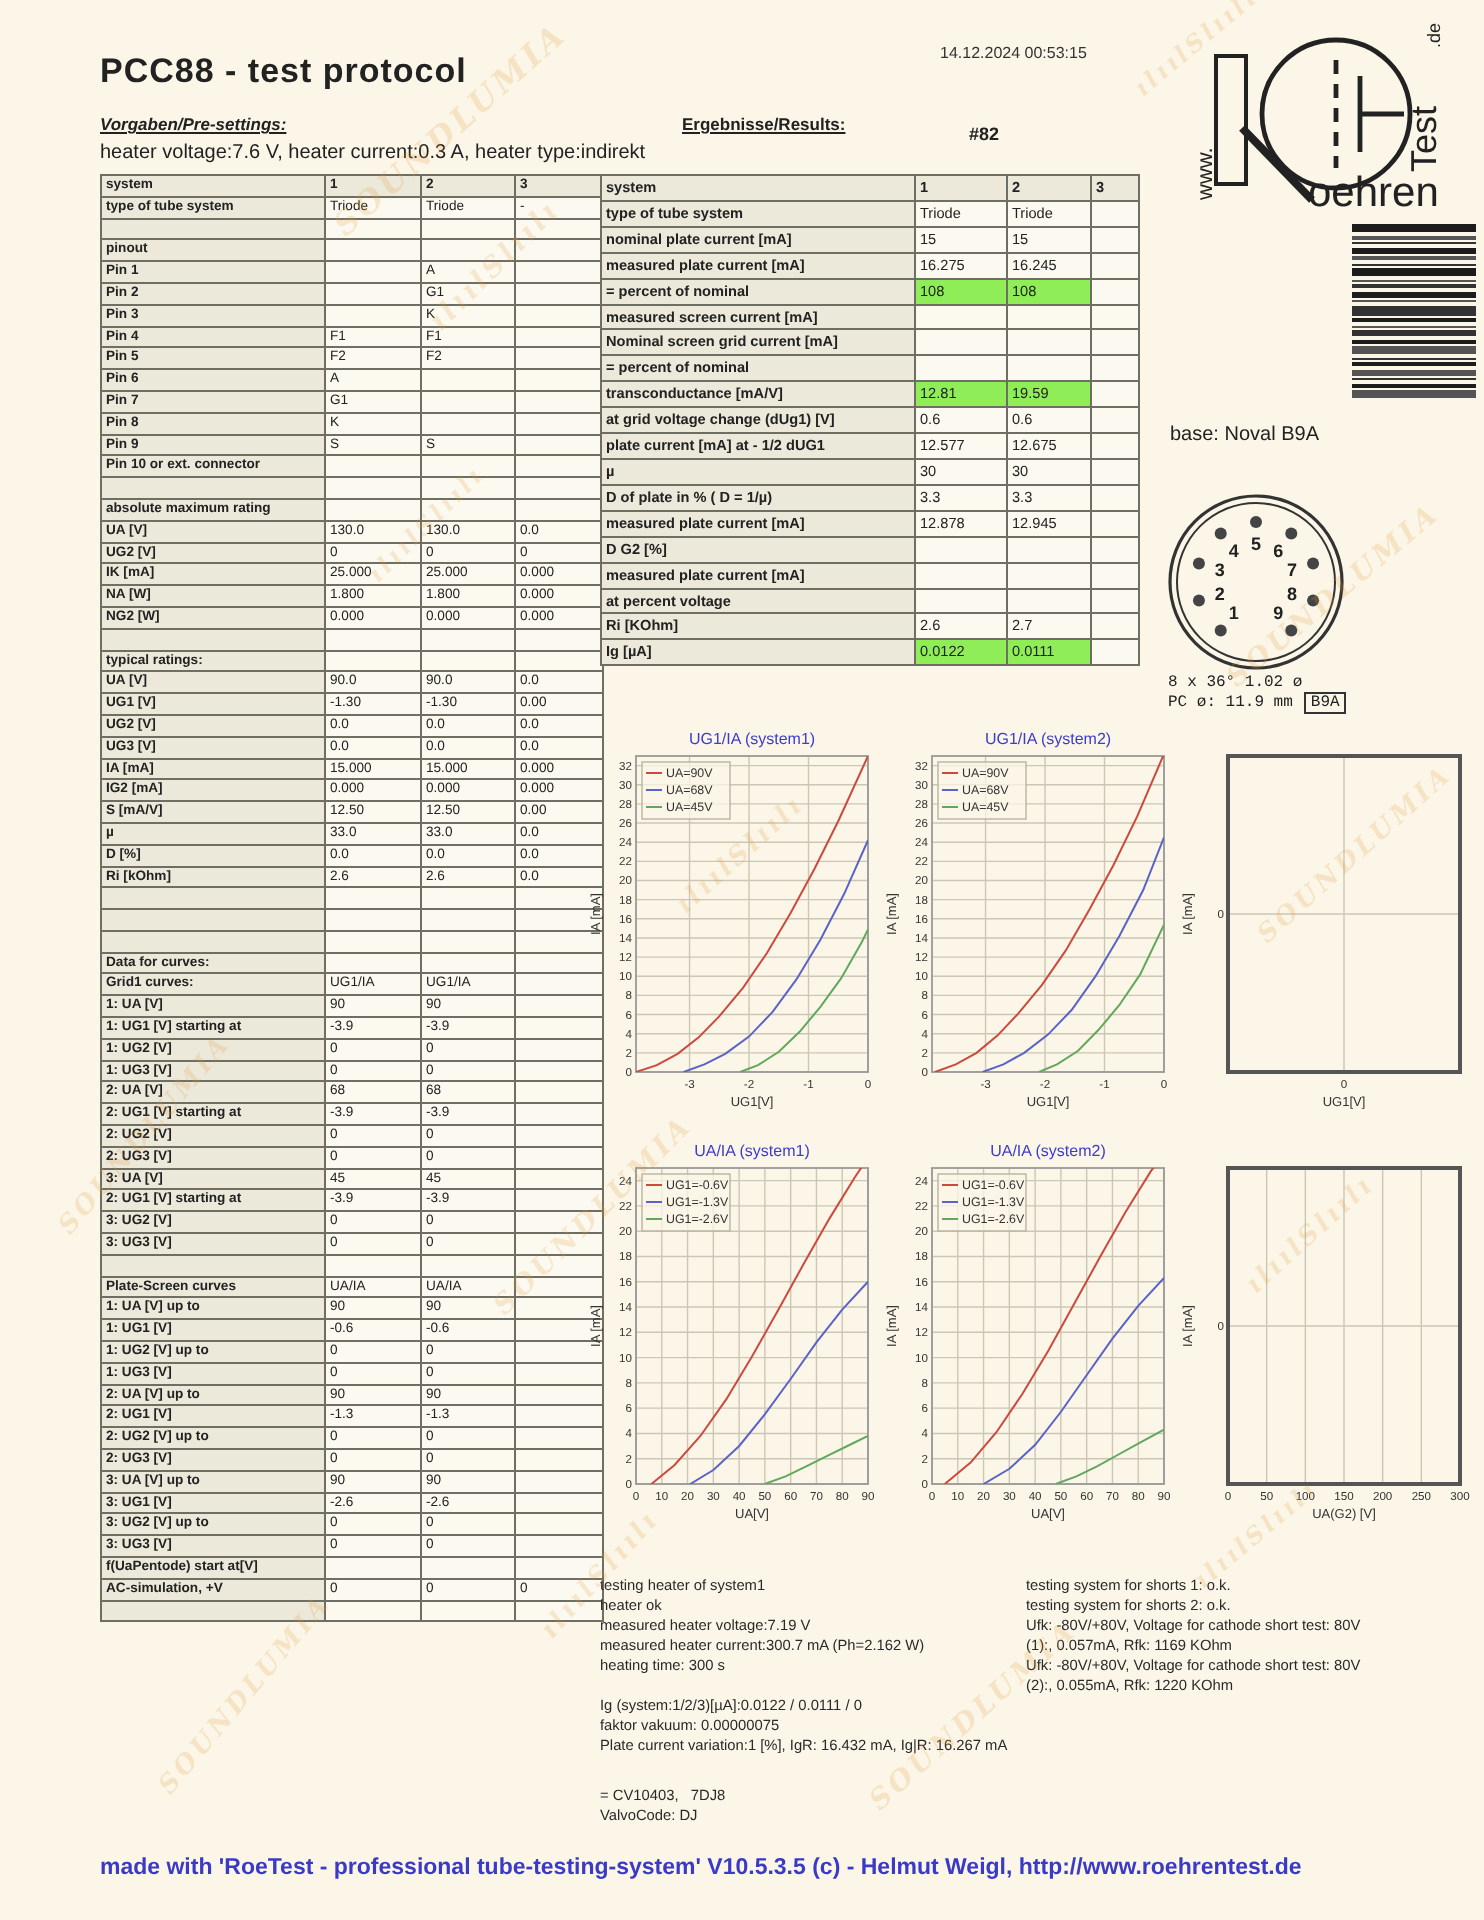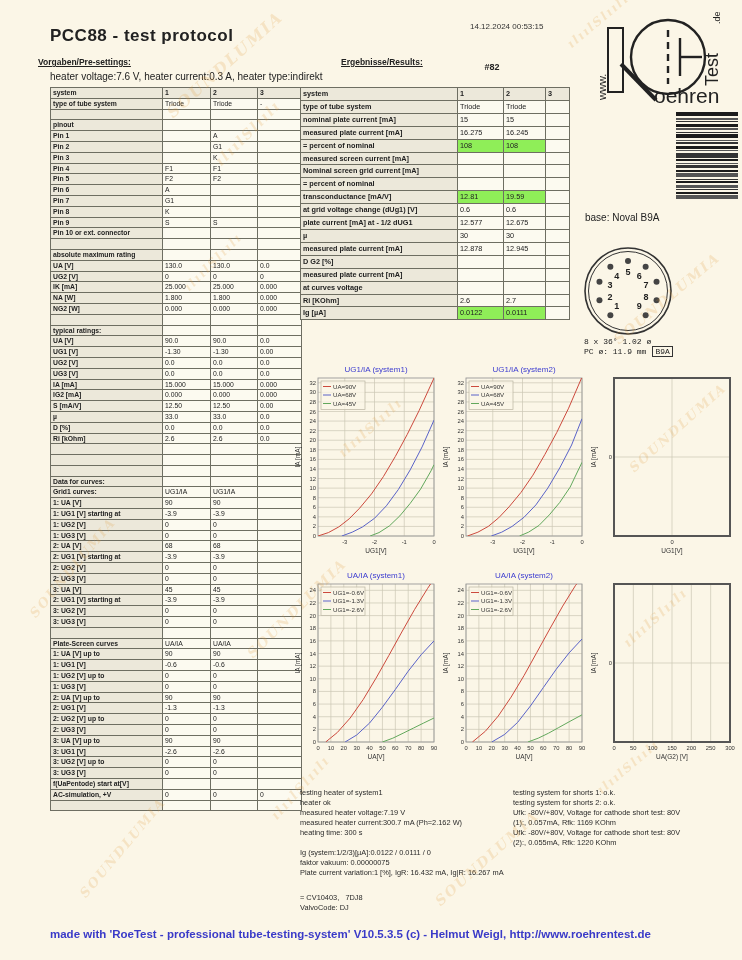--- a/index.html
+++ b/index.html
@@ -81,21 +81,21 @@
         <rect x="0" y="61" width="62" height="4" fill="#555"></rect>
         <rect x="0" y="67" width="62" height="1" fill="#333"></rect>
         <rect x="0" y="69" width="62" height="2" fill="#1c1c1c"></rect>
         <rect x="0" y="73" width="62" height="3" fill="#555"></rect>
         <rect x="0" y="77" width="62" height="1" fill="#333"></rect>
         <rect x="0" y="80" width="62" height="2" fill="#1c1c1c"></rect>
         <rect x="0" y="83" width="62" height="4" fill="#555"></rect>
       </svg>
   </div>
 
-  <div class="abs heading" style="left:38px;top:57px;">Vorgaben/Pre-settings:</div>
+  <div class="abs heading" style="left:50px;top:57px;font-style:italic;">Vorgaben/Pre-settings:</div>
   <div class="abs small" style="left:50px;top:71px;">heater voltage:7.6 V, heater current:0.3 A, heater type:indirekt</div>
 
   <div class="abs heading" style="left:300px;top:57px;margin-left:41px;">Ergebnisse/Results:</div>
   <div class="abs tubenum" style="left:452px;top:62px;width:80px;text-align:center;">#82</div>
 
   <table id="left-table" class="abs" style="left:50px;top:87px;">
       <tbody id="left-tbody">
         <tr>
           <td class="lbl hdr">system</td>
           <td class="hdr">1</td>
@@ -568,39 +568,45 @@
           <td>12.675</td>
           <td></td>
         </tr>
         <tr>
           <td class="lbl">µ</td>
           <td>30</td>
           <td>30</td>
           <td></td>
         </tr>
         <tr>
+          <td class="lbl">D of plate in % ( D = 1/µ)</td>
+          <td>3.3</td>
+          <td>3.3</td>
+          <td></td>
+        </tr>
+        <tr>
           <td class="lbl">measured plate current [mA]</td>
           <td>12.878</td>
           <td>12.945</td>
           <td></td>
         </tr>
         <tr>
           <td class="lbl">D G2 [%]</td>
           <td></td>
           <td></td>
           <td></td>
         </tr>
         <tr>
           <td class="lbl">measured plate current [mA]</td>
           <td></td>
           <td></td>
           <td></td>
         </tr>
         <tr>
-          <td class="lbl">at curves voltage</td>
+          <td class="lbl">at percent voltage</td>
           <td></td>
           <td></td>
           <td></td>
         </tr>
         <tr>
           <td class="lbl">Ri [KOhm]</td>
           <td>2.6</td>
           <td>2.7</td>
           <td></td>
         </tr>

